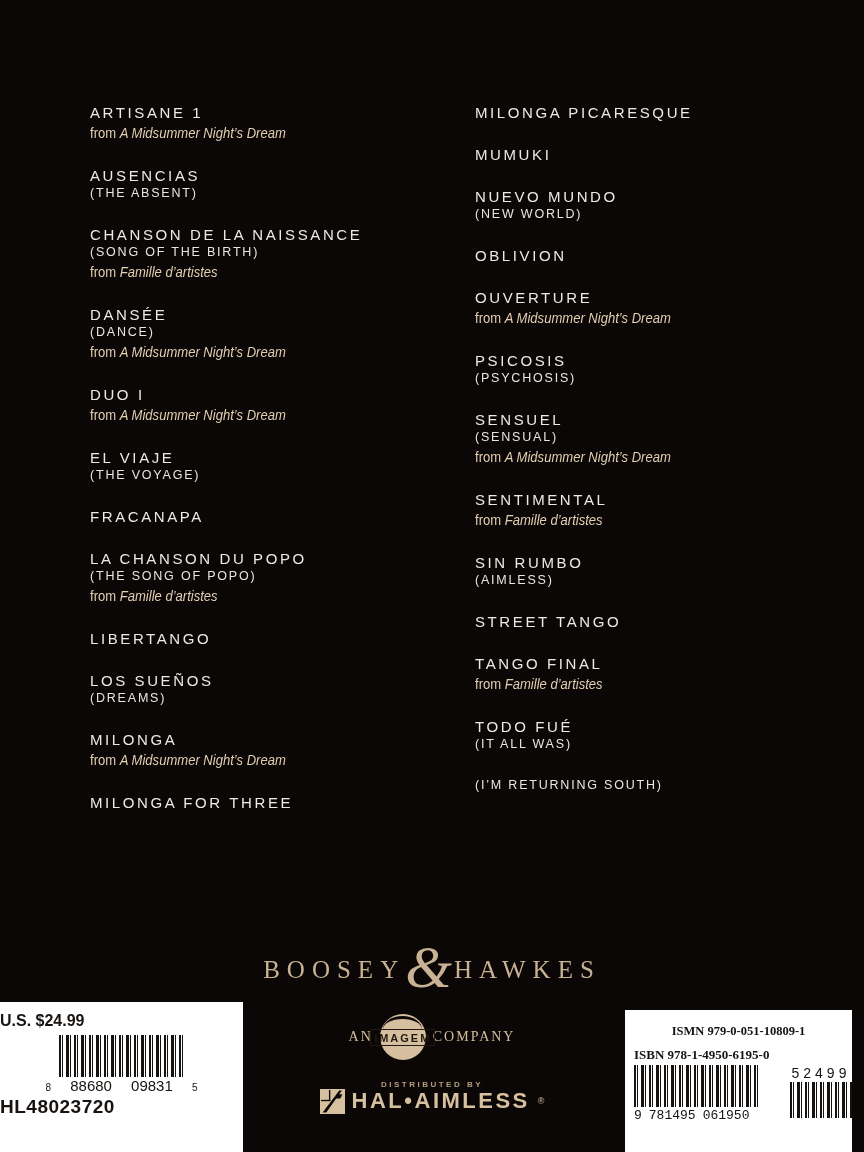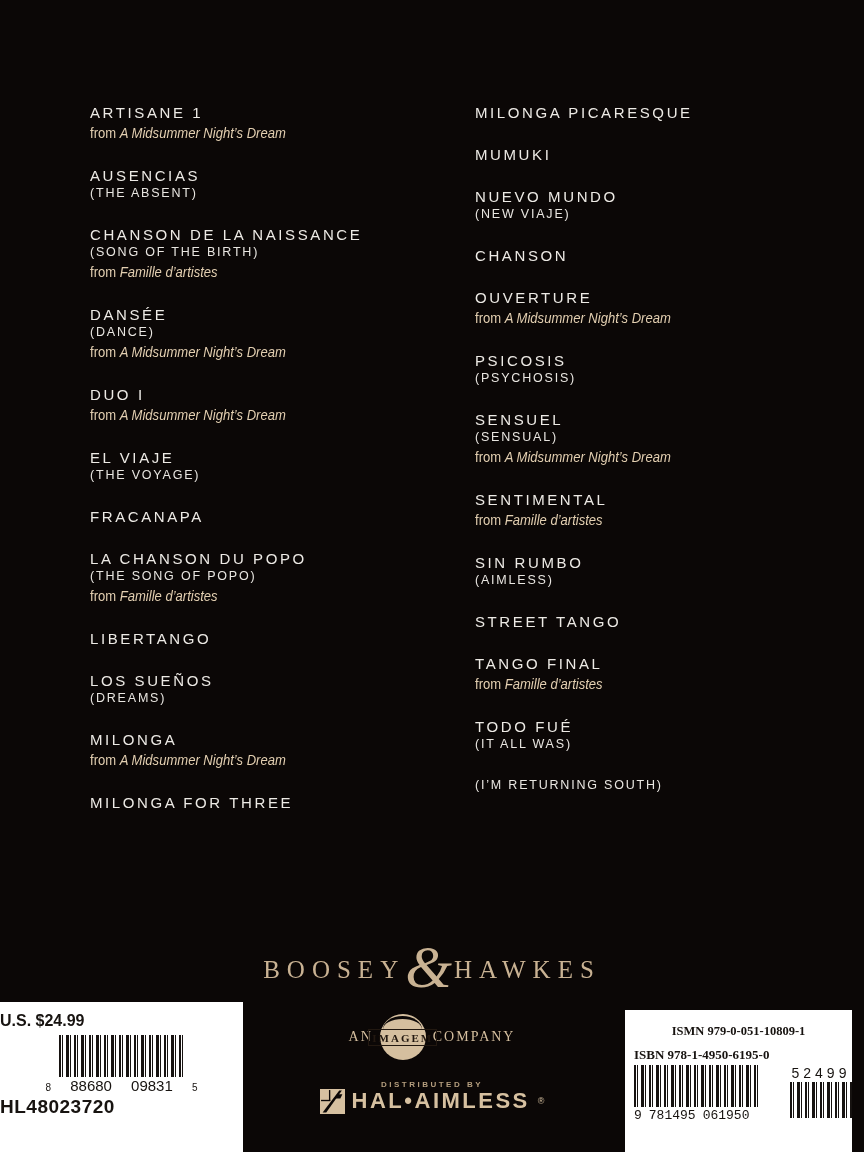--- a/index.html
+++ b/index.html
@@ -23,21 +23,21 @@
   .bh-amp{font-size:60px;font-style:italic;line-height:0;margin:-6px 2px 0 0;letter-spacing:0;color:#c9b293;}
 
   .imagem-logo{position:absolute;top:1014px;left:0;right:0;display:flex;align-items:center;justify-content:center;
                gap:7px;color:#d5bf9f;font-family:"Liberation Serif",serif;font-size:14px;letter-spacing:2px;}
   .imagem-circle{position:relative;width:46px;height:46px;border-radius:50%;background:#d5bf9f;
                  display:flex;align-items:center;justify-content:center;flex:0 0 auto;}
   .imagem-circle::before{content:"";position:absolute;top:2px;left:3px;width:39px;height:24px;
                          border-radius:50%;border-top:3px solid #0b0706;}
   .imagem-name{position:relative;font-size:11px;font-weight:bold;letter-spacing:2px;color:#221810;
                border:1px solid #221810;padding:2px 3px 1px;white-space:nowrap;
-               font-family:Liberation Serif, serif;}
+               font-family:Liberation Sans, sans-serif;}
 
   .distributed{position:absolute;top:1080px;left:0;right:0;text-align:center;color:#b59e7e;
                font-size:8px;letter-spacing:2.5px;font-weight:bold;}
   .hl-logo{position:absolute;top:1088px;left:0;right:0;display:flex;align-items:center;justify-content:center;
            gap:7px;color:#d6c0a0;}
   .hl-mark{width:25px;height:25px;flex:0 0 auto;}
   .hl-text{font-size:22px;letter-spacing:2.5px;font-weight:bold;}
   .hl-reg{font-size:9px;vertical-align:super;margin-left:1px;}
 
   
@@ -167,26 +167,26 @@
 
         </div>
 
         <div class="track">
           <div class="track-title">MUMUKI</div>
 
         </div>
 
         <div class="track">
           <div class="track-title">NUEVO MUNDO</div>
-          <div class="track-subtitle">(NEW VIAJE)</div>
-
-        </div>
-
-        <div class="track">
-          <div class="track-title">CHANSON</div>
+          <div class="track-subtitle">(NEW WORLD)</div>
+
+        </div>
+
+        <div class="track">
+          <div class="track-title">OBLIVION</div>
 
         </div>
 
         <div class="track">
           <div class="track-title">OUVERTURE</div>
 
           <div class="track-from">
             <span class="from-word">from</span>
             <span class="from-work">A Midsummer Night’s Dream</span>
           </div>

